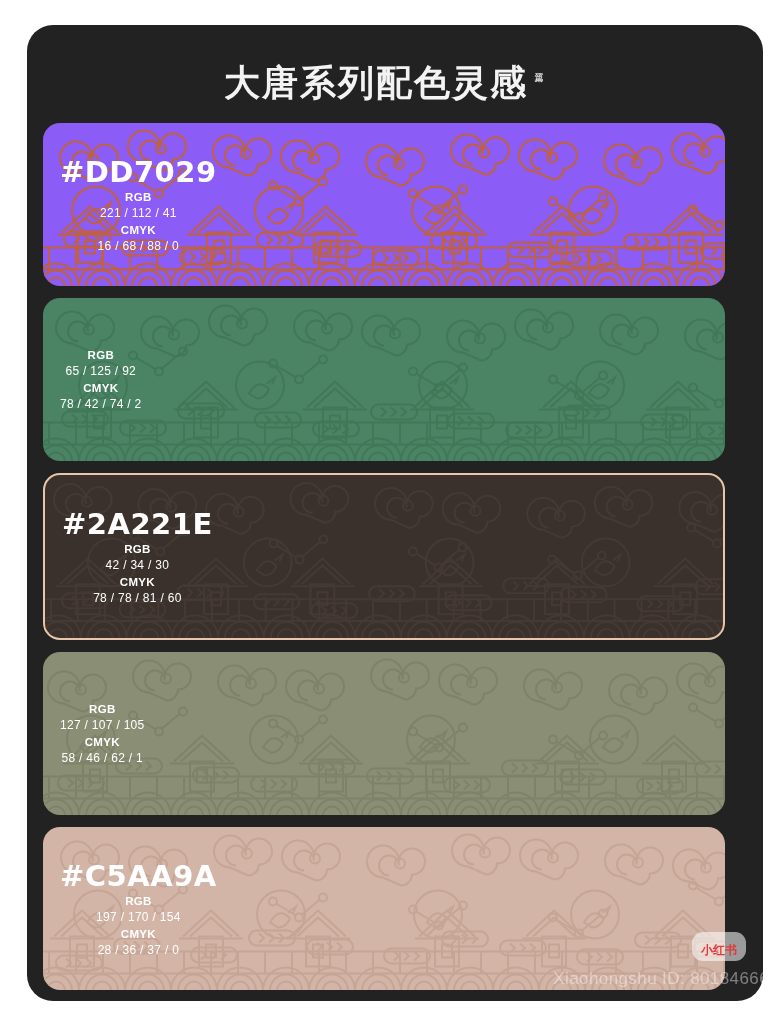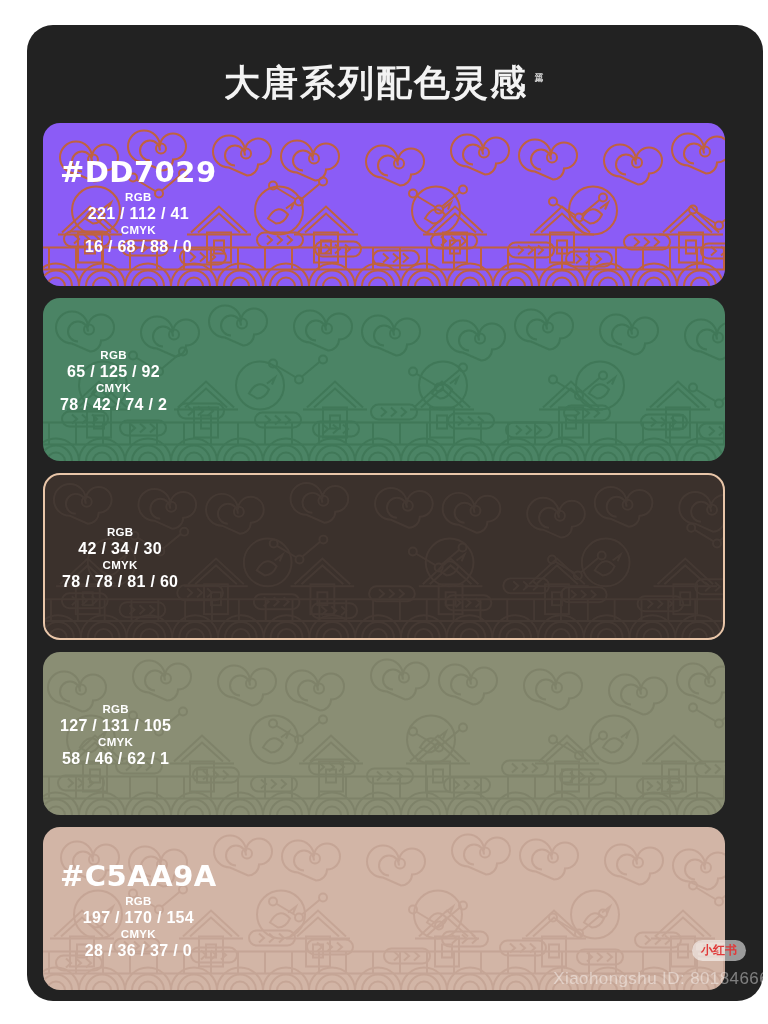--- a/index.html
+++ b/index.html
@@ -109,37 +109,37 @@
     font-family: "DejaVu Sans", "Liberation Sans", sans-serif;
   }
   .lbl {
     font-size: 11.5px;
     font-weight: bold;
     color: #ffffff;
     line-height: 16px;
     letter-spacing: 0.3px;
   }
   .val {
-    font-size: 16px;
-    font-weight: bold;
+    font-size: 12px;
+    font-weight: normal;
     color: #ffffff;
     line-height: 17px;
     letter-spacing: 0.3px;
     white-space: nowrap;
   }
 
   
   #wm-badge {
     position: absolute;
     right: 17px;
     bottom: 40px;
     z-index: 9;
     background: rgba(255,255,255,0.55);
     border-radius: 11px;
-    padding: 3px 9px 4px 9px;
+    padding: 11px 9px 4px 9px;
     font-size: 12px;
     font-weight: bold;
     color: #e03a3a;
     letter-spacing: 0px;
     line-height: 14px;
     font-family: "DejaVu Sans", "Liberation Sans", sans-serif;
   }
   #wm-id {
     position: absolute;
     right: -6px;
@@ -1046,20 +1046,21 @@
             <path stroke="#473B35" fill="none" stroke-width="2" d="M519 133 v22"></path>
             <path stroke="#473B35" fill="none" stroke-width="2" d="M546 133 v22"></path>
             <path stroke="#473B35" fill="none" stroke-width="2" d="M573 133 v22"></path>
             <path stroke="#473B35" fill="none" stroke-width="2" d="M600 133 v22"></path>
             <path stroke="#473B35" fill="none" stroke-width="2" d="M627 133 v22"></path>
             <path stroke="#473B35" fill="none" stroke-width="2" d="M654 133 v22"></path>
             <path stroke="#473B35" fill="none" stroke-width="2" d="M681 133 v22"></path>
             <path stroke="#473B35" fill="none" stroke-width="2" d="M0 133 h690 M0 155 h690"></path>
           </svg>
           <div class="card-info">
+       <div class="hex">#2A221E</div>
        <div class="lbl">RGB</div>
        <div class="val">42 / 34 / 30</div>
        <div class="lbl">CMYK</div>
        <div class="val">78 / 78 / 81 / 60</div>
      </div>
         </div>
         <div class="card" style="background: rgb(138, 142, 116);">
           <svg class="card-pattern" viewBox="0 0 682 180" preserveAspectRatio="xMidYMid slice" xmlns="http://www.w3.org/2000/svg" opacity="0.85">
             <g stroke="#7D8168" fill="none" stroke-width="2">
       <path d="M21 60 a16 16 0 1 1 16 -16 a13 13 0 1 1 13 13 a11 11 0 0 1 -11 11 z"></path>
@@ -1345,21 +1346,21 @@
             <path stroke="#7D8168" fill="none" stroke-width="2" d="M546 133 v22"></path>
             <path stroke="#7D8168" fill="none" stroke-width="2" d="M573 133 v22"></path>
             <path stroke="#7D8168" fill="none" stroke-width="2" d="M600 133 v22"></path>
             <path stroke="#7D8168" fill="none" stroke-width="2" d="M627 133 v22"></path>
             <path stroke="#7D8168" fill="none" stroke-width="2" d="M654 133 v22"></path>
             <path stroke="#7D8168" fill="none" stroke-width="2" d="M681 133 v22"></path>
             <path stroke="#7D8168" fill="none" stroke-width="2" d="M0 133 h690 M0 155 h690"></path>
           </svg>
           <div class="card-info">
        <div class="lbl">RGB</div>
-       <div class="val">127 / 131 / 105</div>
+       <div class="val">127 / 107 / 105</div>
        <div class="lbl">CMYK</div>
        <div class="val">58 / 46 / 62 / 1</div>
      </div>
         </div>
         <div class="card" style="background: rgb(210, 181, 166);">
           <svg class="card-pattern" viewBox="0 0 682 180" preserveAspectRatio="xMidYMid slice" xmlns="http://www.w3.org/2000/svg" opacity="0.85">
             <g stroke="#C4A393" fill="none" stroke-width="2">
       <path d="M34 55 a16 16 0 1 1 16 -16 a13 13 0 1 1 13 13 a11 11 0 0 1 -11 11 z"></path>
       <path d="M40 53 a10 10 0 1 1 10 -10"></path>
       <circle cx="51" cy="41" r="5"></circle>

